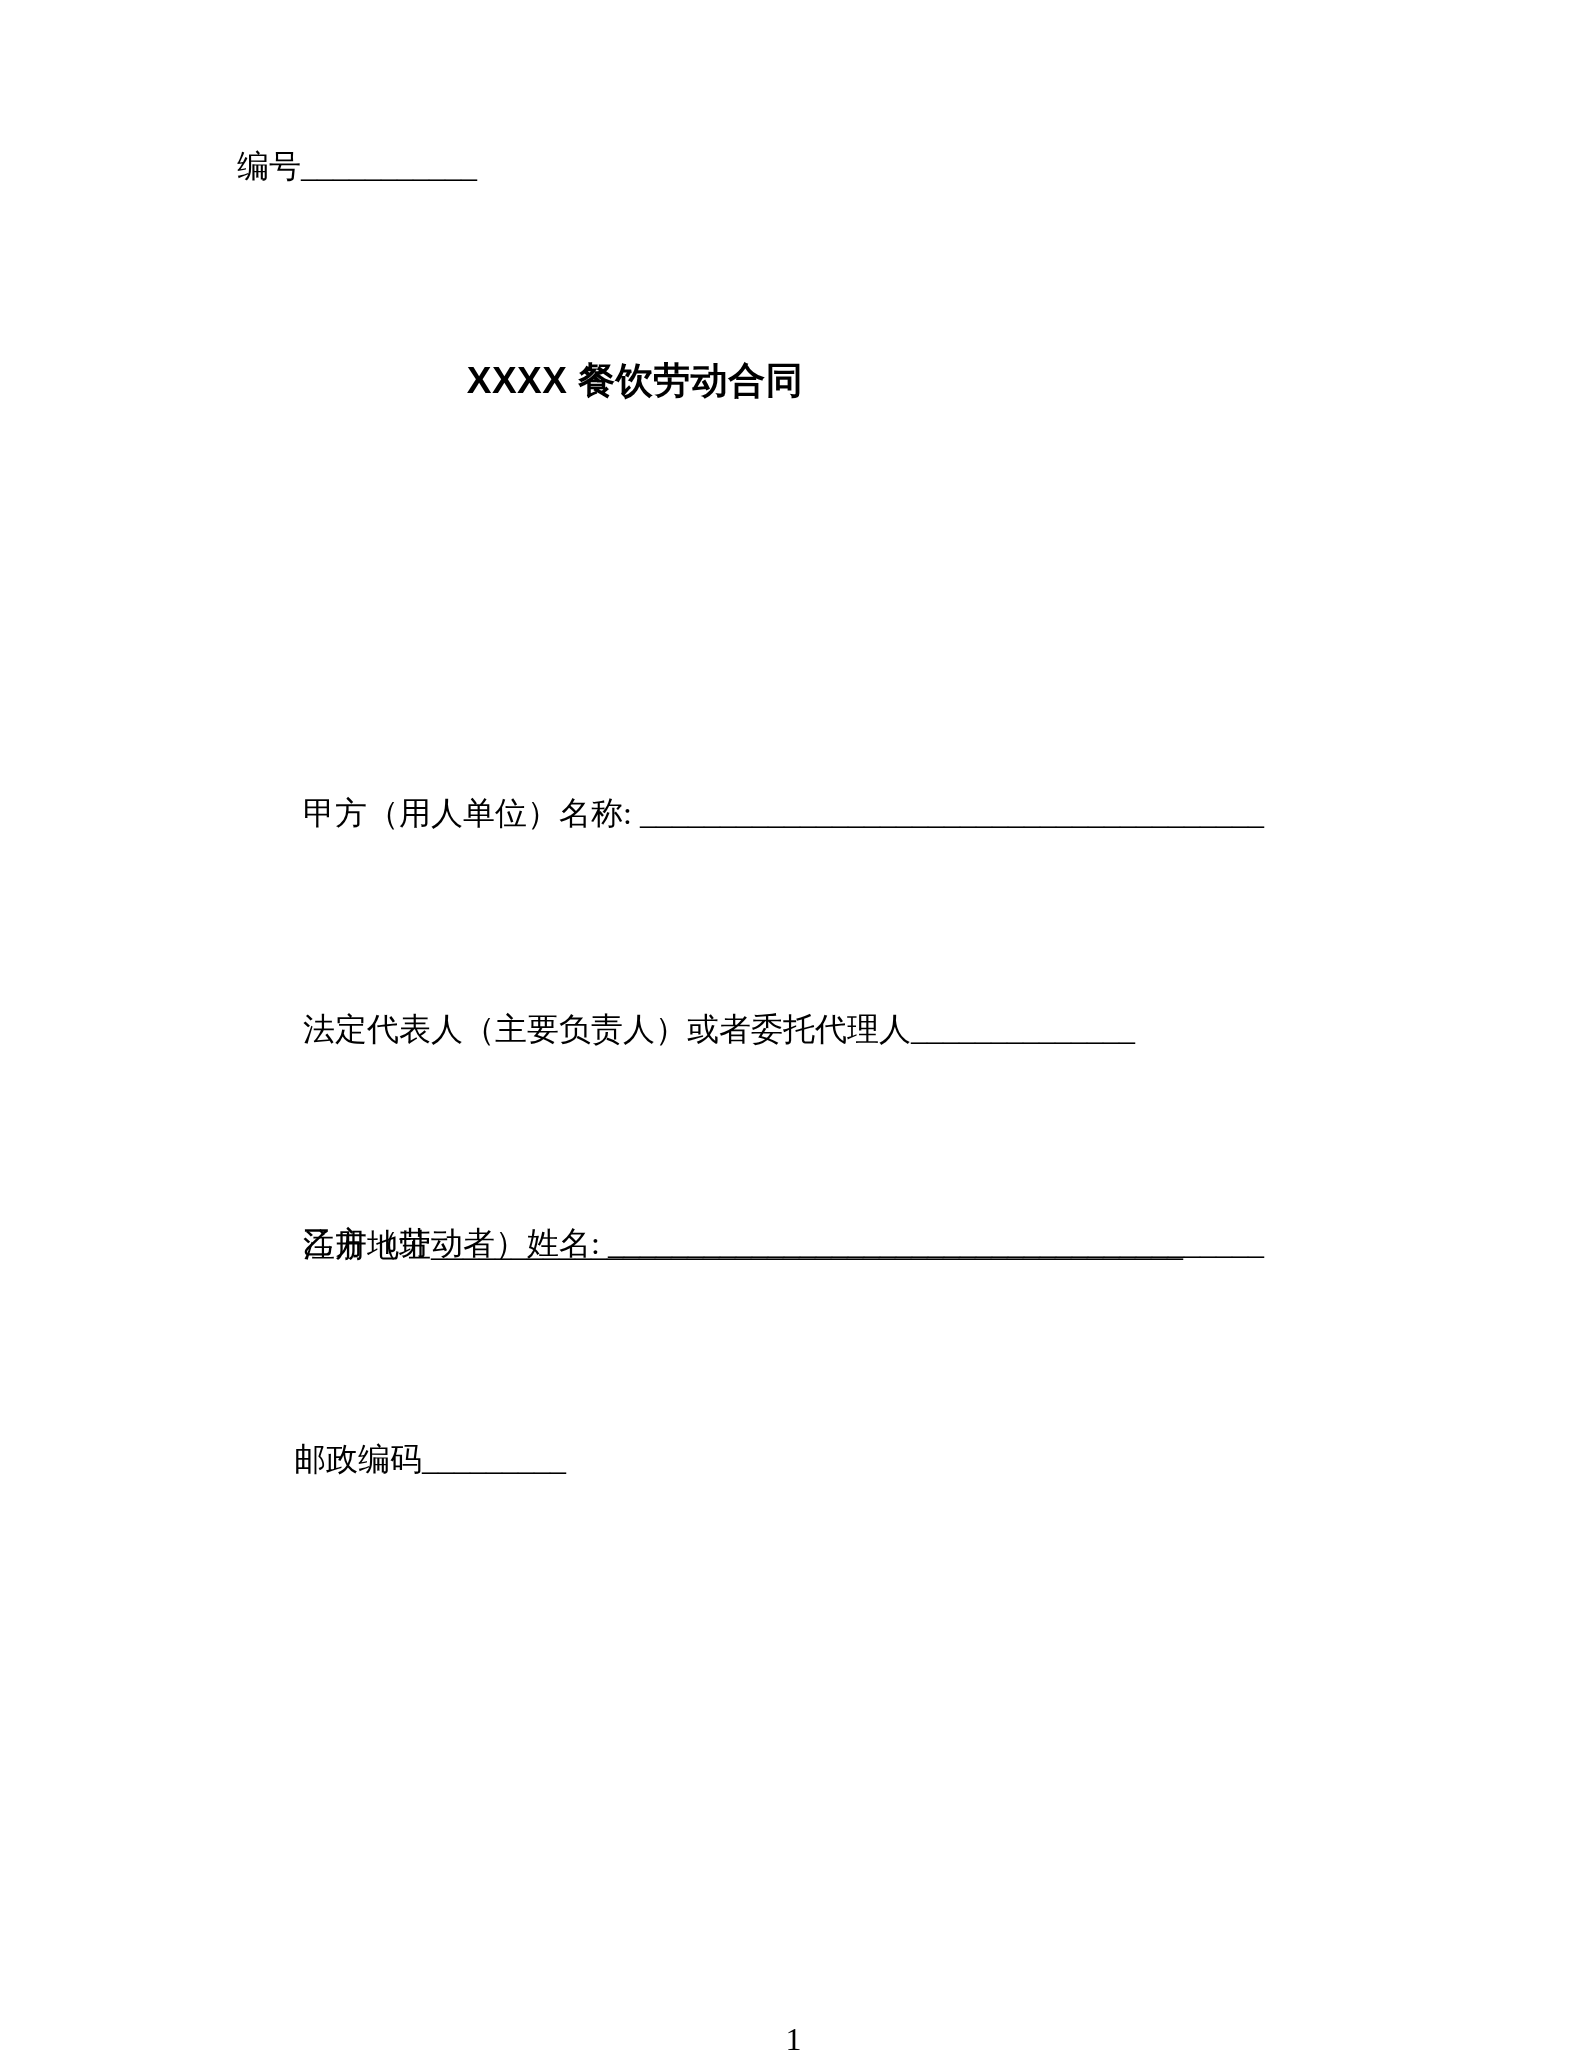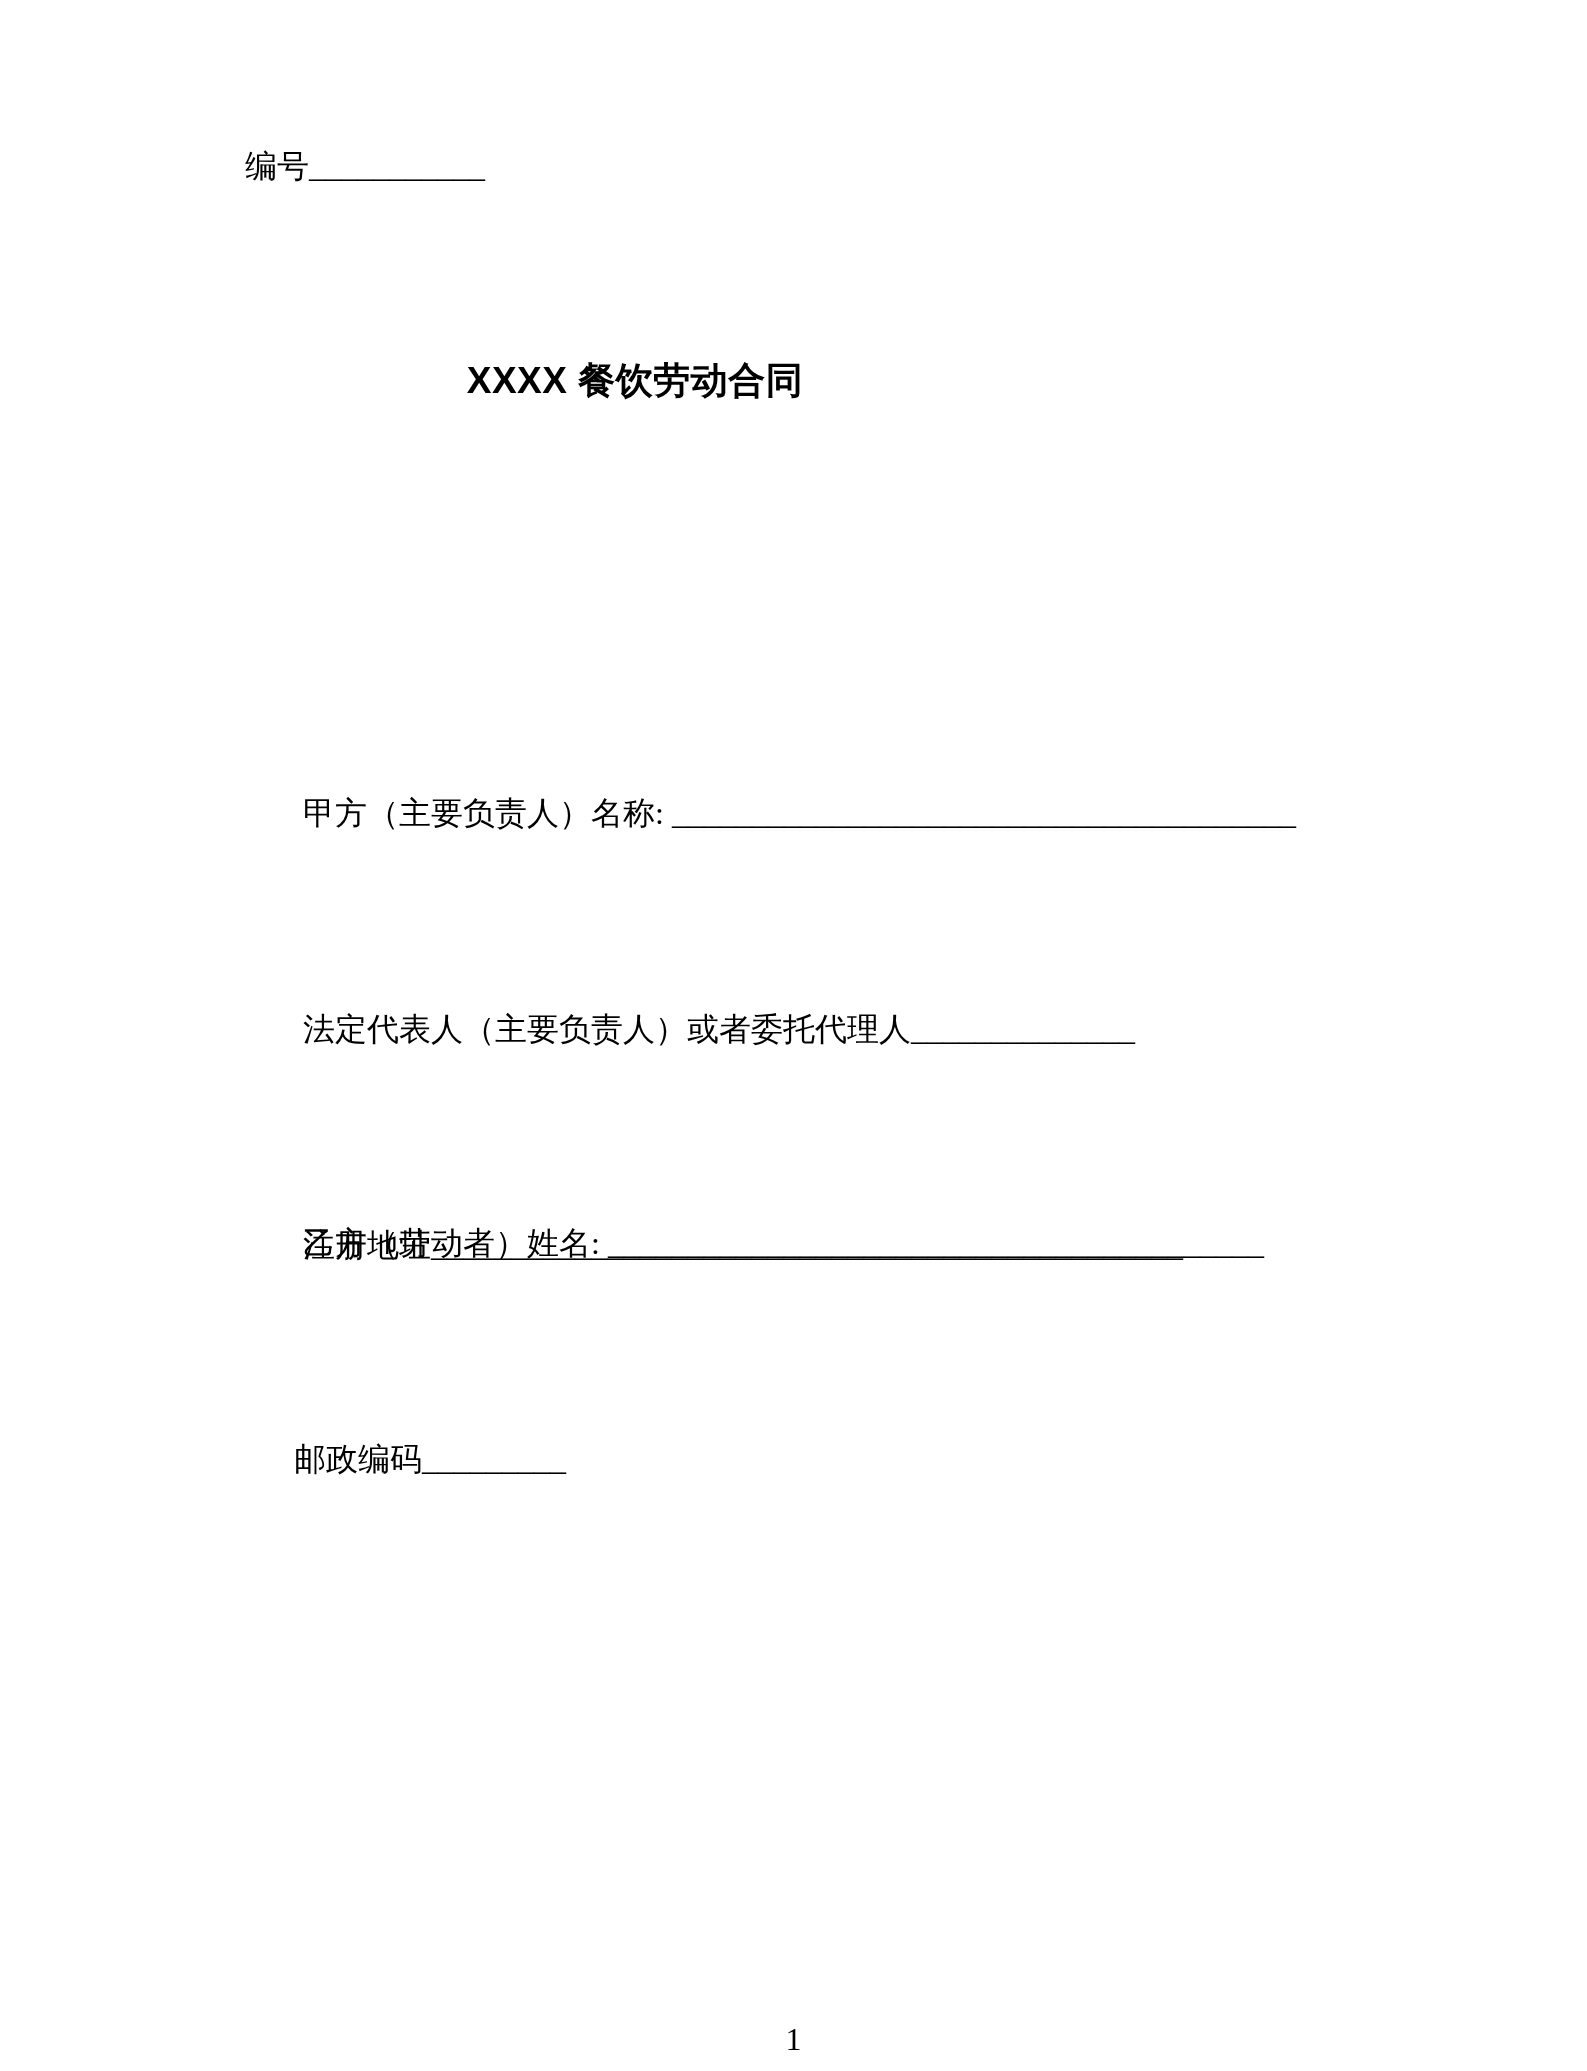--- a/index.html
+++ b/index.html
@@ -7,21 +7,21 @@
     position: relative;
     width: 1587px;
     height: 2071px;
     margin: 0 auto;
     background: #ffffff;
     color: #000000;
     overflow: hidden;
   }
   .serial {
     position: absolute;
-    left: 245px;
+    left: 237px;
     top: 147px;
     font-family: "Liberation Serif", serif;
     font-size: 32px;
     line-height: 1.2;
     white-space: pre;
   }
   .title {
     position: absolute;
     left: 0;
     top: 356px;
@@ -60,21 +60,21 @@
 </head>
 <body>
 
 <div class="page">
 
   <div class="serial">编号___________</div>
 
   <h1 class="title">XXXX 餐饮劳动合同</h1>
 
   <div class="block block-a">
-    <div class="doc-line">甲方（主要负责人）名称: _______________________________________</div>
+    <div class="doc-line">甲方（用人单位）名称: _______________________________________</div>
     <div class="doc-line">法定代表人（主要负责人）或者委托代理人______________</div>
     <div class="doc-line">注册地址_______________________________________________</div>
   </div>
 
   <div class="block block-b">
     <div class="doc-line">乙方（劳动者）姓名: _________________________________________</div>
     <div class="doc-line hang">邮政编码_________</div>
     
   </div>
 

